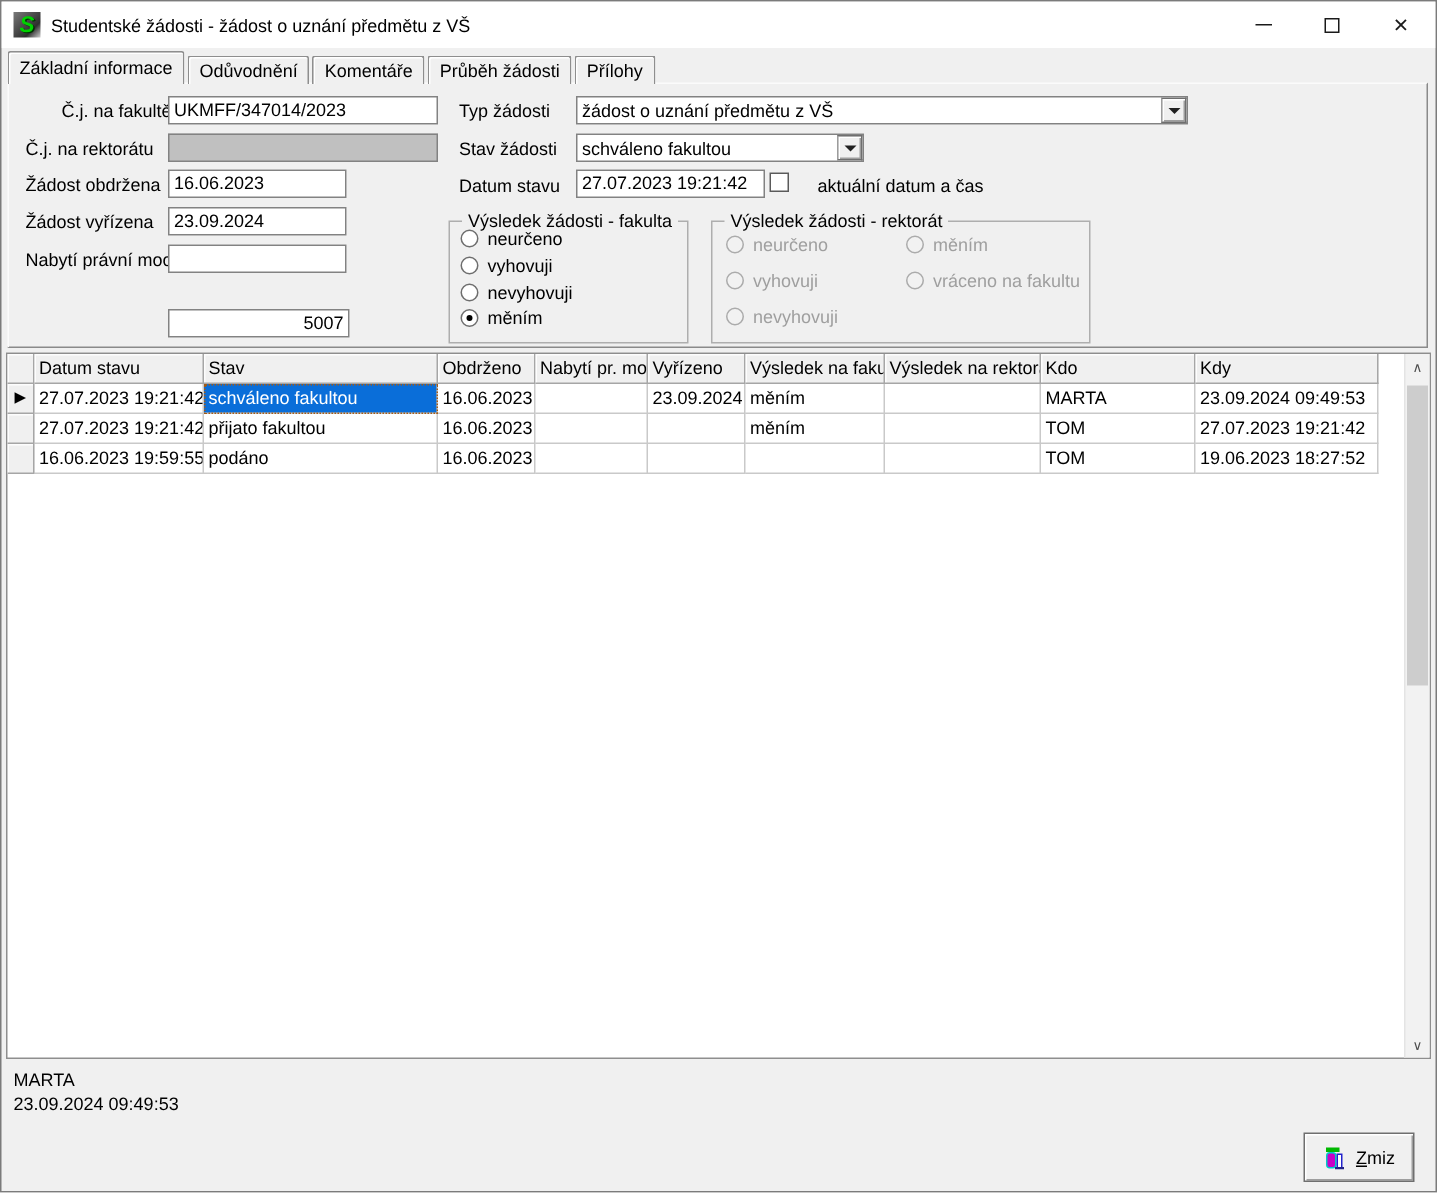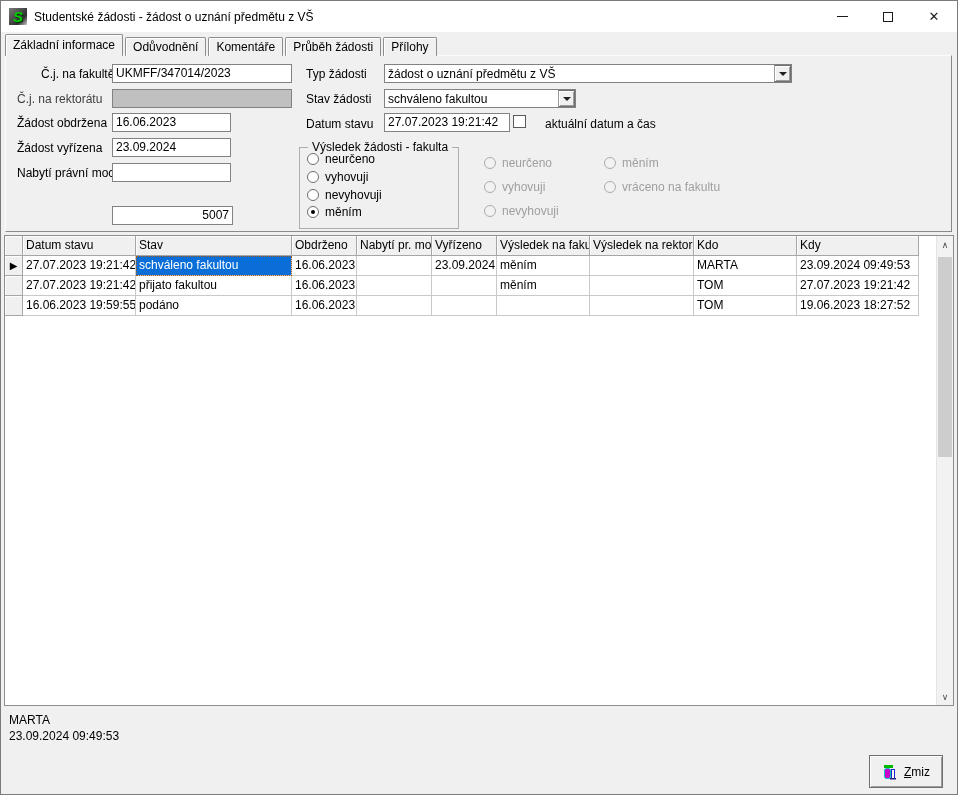--- a/index.html
+++ b/index.html
@@ -26,21 +26,21 @@
   .tabs { position:absolute; left:4px; top:33px; height:22px; z-index:4; white-space:nowrap; }
   .tab { position:relative; display:inline-block; vertical-align:bottom; height:19px; line-height:18px;
     padding:0 7px; margin-right:2px; background:#f0f0f0;
     border:1px solid #8e8e8e; border-bottom:none; border-radius:2px 2px 0 0;
     box-shadow:inset 1px 1px 0 #ffffff; }
   .tab.active { height:22px; line-height:20px; font-size:12px; z-index:6; }
   .tabpage { position:absolute; left:4px; top:54px; width:947px; height:177px; background:#f0f0f0;
     border:1px solid; border-color:#fbfbfb #8a8a8a #8a8a8a #fbfbfb; z-index:1; }
   
   .lbl { position:absolute; white-space:nowrap; z-index:5; height:14px; line-height:14px; }
-  .lbl.red { color:#404040; }
+  .lbl.red { color:#000000; }
   .fld { position:absolute; z-index:5; height:19px; line-height:17px; padding:0 3px;
     background:#ffffff; border:1px solid #828282; white-space:nowrap; overflow:hidden; }
   .fld.disabled { background:#c0c0c0; }
   .fld.num { text-align:right; }
   .combo { position:absolute; z-index:5; height:19px; background:#ffffff; border:1px solid #828282; }
   .combo .txt { position:absolute; left:3px; top:1px; right:20px; line-height:16px; white-space:nowrap; overflow:hidden; }
   .combo .btn { position:absolute; right:0; top:0; bottom:0; width:17px; background:#f0f0f0;
     border-left:1px solid #9c9c9c; display:flex; align-items:center; justify-content:center; }
   .arrow-down { width:0; height:0; border-left:4px solid transparent; border-right:4px solid transparent; border-top:4px solid #202020; }
   .checkbox { position:absolute; z-index:5; width:13px; height:13px; background:#fff; border:1px solid #5a5a5a; }
@@ -160,20 +160,23 @@
     <span class="radio"></span>
     <span class="rlbl">nevyhovuji</span>
   </div>
   <div class="radio-row" style="left:306px; top:204px;">
     <span class="radio checked">
         <span class="dot"></span>
       </span>
     <span class="rlbl">měním</span>
   </div>
 
+  <div class="gb" style="left:473px; top:146px; width:253px; height:82px;">
+    <span class="gb-title">Výsledek žádosti - rektorát</span>
+  </div>
   <div class="radio-row" style="left:483px; top:155px;">
     <span class="radio disabled"></span>
     <span class="rlbl disabled">neurčeno</span>
   </div>
   <div class="radio-row" style="left:483px; top:179px;">
     <span class="radio disabled"></span>
     <span class="rlbl disabled">vyhovuji</span>
   </div>
   <div class="radio-row" style="left:483px; top:203px;">
     <span class="radio disabled"></span>

